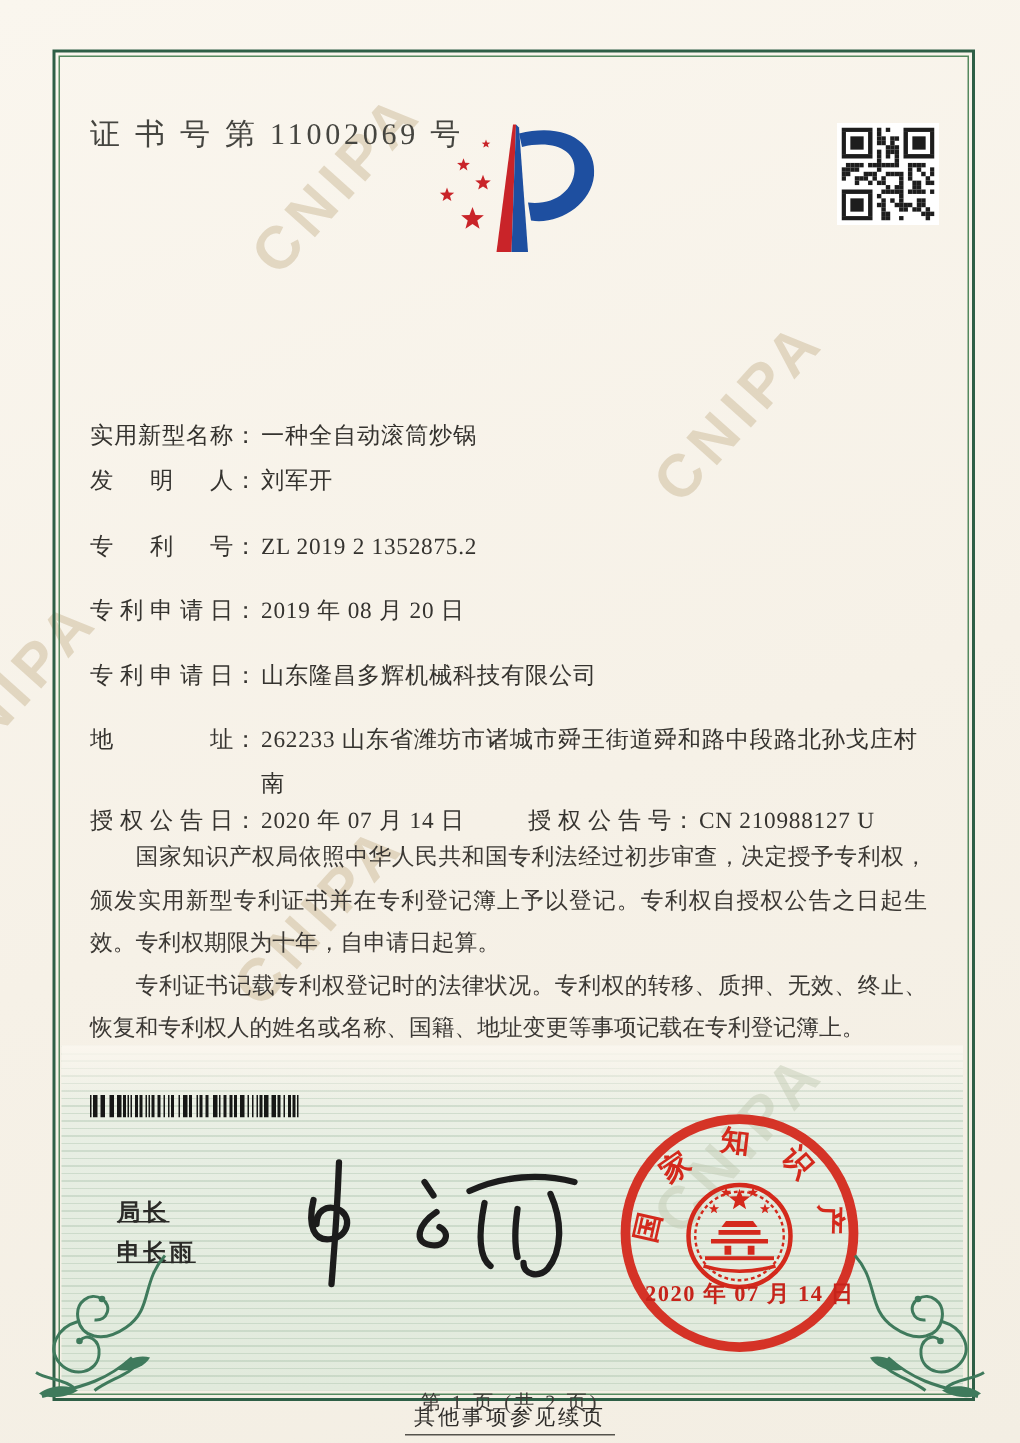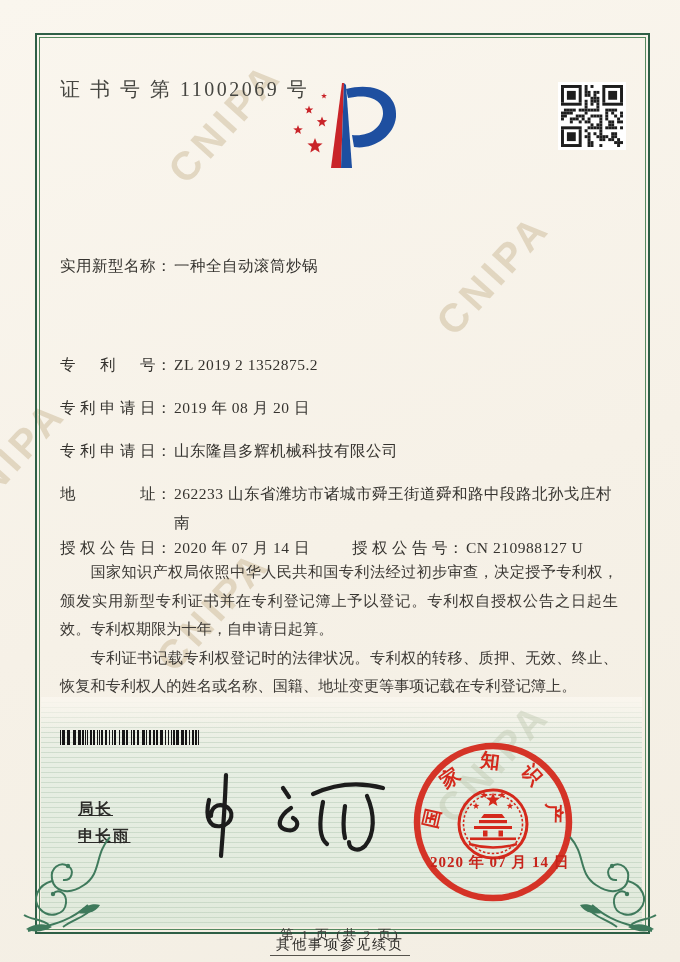--- a/index.html
+++ b/index.html
@@ -219,22 +219,25 @@
         <rect x="57" y="57" width="3" height="3" fill="#1d1d1d"></rect>
         <rect x="60" y="57" width="3" height="3" fill="#1d1d1d"></rect>
         <rect x="27" y="60" width="3" height="3" fill="#1d1d1d"></rect>
         <rect x="30" y="60" width="3" height="3" fill="#1d1d1d"></rect>
         <rect x="39" y="60" width="3" height="3" fill="#1d1d1d"></rect>
         <rect x="57" y="60" width="3" height="3" fill="#1d1d1d"></rect>
       </svg>
   </div>
 
 
-  <div class="row" style="top:251px">
+  <div class="row" style="top:276px">
     <span class="lab">实用新型名称</span><span class="col">：</span><span class="val">一种全自动滚筒炒锅</span>
+  </div>
+  <div class="row" style="top:306px">
+    <span class="lab">发明人</span><span class="col">：</span><span class="val">刘军开</span>
   </div>
   <div class="row" style="top:350px">
     <span class="lab">专利号</span><span class="col">：</span><span class="val">ZL 2019 2 1352875.2</span>
   </div>
   <div class="row" style="top:393px">
     <span class="lab">专利申请日</span><span class="col">：</span><span class="val">2019 年 08 月 20 日</span>
   </div>
   <div class="row" style="top:436px">
     <span class="lab">专利申请日</span><span class="col">：</span><span class="val">山东隆昌多辉机械科技有限公司</span>
   </div>

